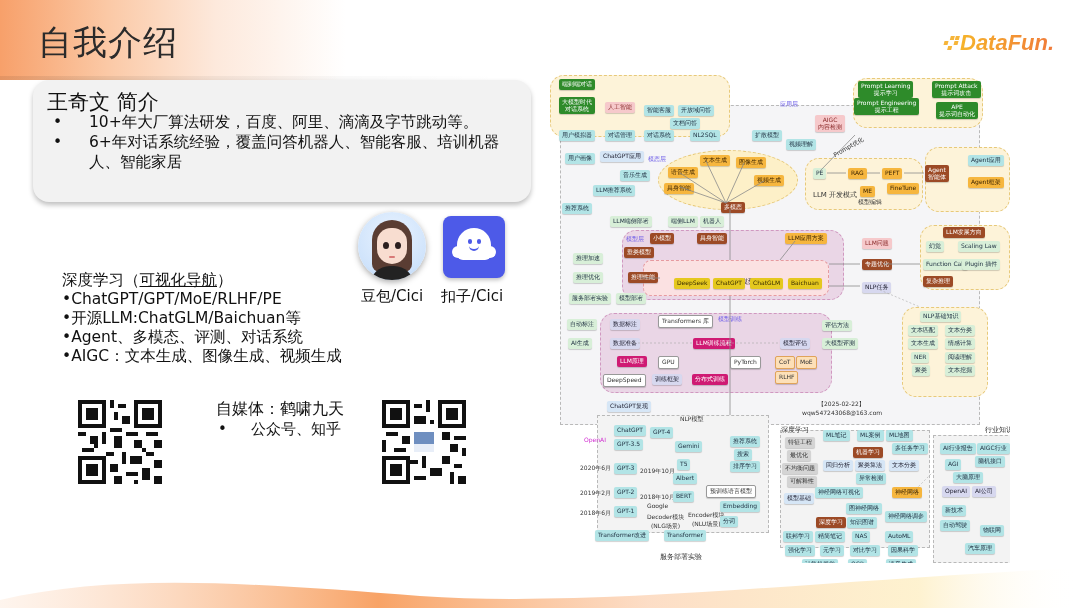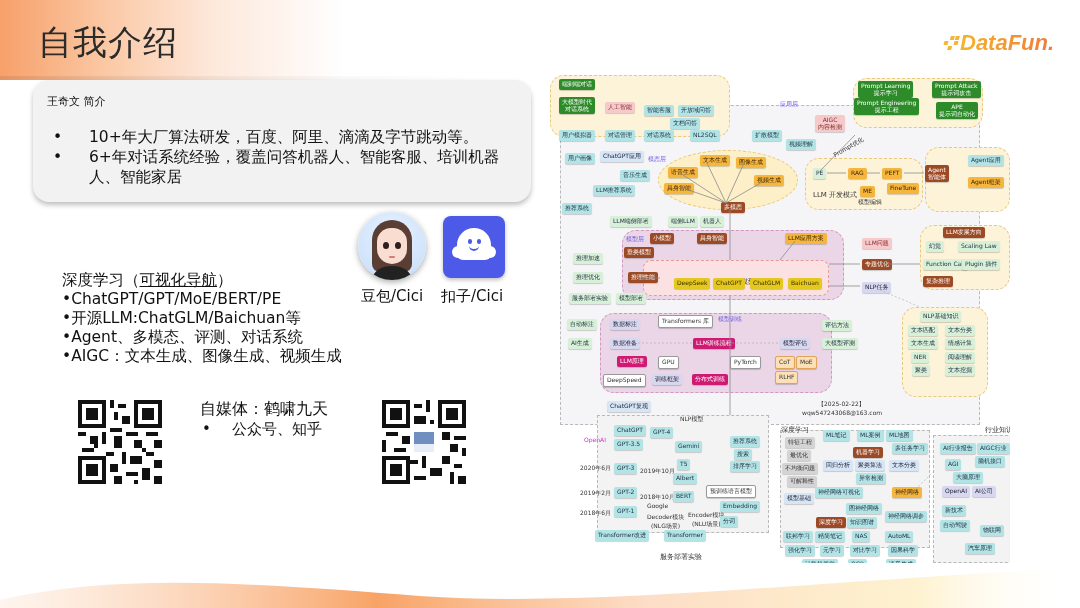--- a/index.html
+++ b/index.html
@@ -15,22 +15,22 @@
   .logo { position: absolute; left: 944px; top: 30px; height: 26px; display: flex; align-items: center; }
   .logo-dots { display: grid; grid-template-columns: repeat(3, 4px); gap: 1px; margin-right: 2px; transform: skewX(-15deg); }
   .logo-dots span { width: 4px; height: 4px; background: #f6b53a; display: block; }
   .logo-dots span.o { opacity: 0; }
   .logo-text { font-family: "Liberation Sans", sans-serif; font-weight: bold; font-style: italic; font-size: 22px;
     background: linear-gradient(90deg, #f6b42a, #f07a3a); -webkit-background-clip: text; background-clip: text; color: transparent; }
   .logo-line { position: absolute; left: 880px; top: 78px; width: 100px; border-top: 1px dashed #f3c98e; }
 
   .intro-card { position: absolute; left: 33px; top: 80px; width: 498px; height: 122px;
     background: #f2f2f2; border-radius: 16px; box-shadow: 0 3px 5px rgba(0,0,0,0.25); padding: 12px 14px; }
-  .intro-heading { font-size: 11px; color: #111; line-height: 20px; }
-  .intro-list { list-style: none; margin-top: 15px; }
+  .intro-heading { font-size: 21px; color: #111; line-height: 20px; }
+  .intro-list { list-style: none; margin-top: 0; }
   .intro-list li { position: relative; padding-left: 42px; font-size: 15.5px; line-height: 20px; color: #111; }
   .intro-list li::before { content: "•"; position: absolute; left: 6px; top: 0; }
 
   .avatar-cici { position: absolute; left: 358px; top: 212px; width: 68px; height: 68px; border-radius: 50%;
     background: radial-gradient(circle at 50% 35%, #e9f3ff 0%, #cfe3fb 70%, #a9c6ea 100%); box-shadow: 0 2px 6px rgba(0,0,0,0.35); overflow: hidden; }
   .cici-hair { position: absolute; left: 14px; top: 8px; width: 40px; height: 52px; background: #5a3d33; border-radius: 20px 20px 8px 8px; }
   .cici-face { position: absolute; left: 19px; top: 16px; width: 30px; height: 36px; background: #f8ddd0; border-radius: 15px 15px 16px 16px; }
   .cici-eye { position: absolute; top: 30px; width: 6px; height: 7px; background: #2b1f1f; border-radius: 50%; }
   .cici-body { position: absolute; left: 12px; top: 54px; width: 44px; height: 20px; background: #222; border-radius: 20px 20px 0 0; }
   .cici-mouth { position: absolute; left: 31px; top: 44px; width: 6px; height: 2px; background: #d87a78; border-radius: 2px; }
@@ -44,21 +44,21 @@
 
   .avatar-label { position: absolute; top: 287px; font-size: 15px; color: #111; }
 
   .blog { position: absolute; left: 62px; top: 271px; width: 480px; }
   .blog-heading { font-size: 15.5px; line-height: 19px; color: #111; }
   .blog-heading .link { text-decoration: underline; }
   .blog-item { font-size: 15.5px; line-height: 19px; color: #111; white-space: nowrap; }
 
   .qr { position: absolute; width: 84px; height: 84px; background: #fff; }
   .qr svg { width: 100%; height: 100%; }
-  .media { position: absolute; left: 200px; top: 399px; }
+  .media { position: absolute; left: 216px; top: 399px; text-align: center; }
   .media-title { font-size: 16px; color: #111; line-height: 20px; }
   .media-item { position: relative; font-size: 15px; color: #111; line-height: 20px; padding-left: 32px; }
   .media-item::before { content: "•"; position: absolute; left: 2px; }
 
   .diagram { position: absolute; left: 540px; top: 75px; width: 470px; height: 488px; background: #fff; overflow: hidden; font-family: "DejaVu Sans", sans-serif; }
   .zone { position: absolute; border: 1px dashed #b9b9b9; }
   .region { position: absolute; border: 1px dashed #e7c97a; border-radius: 14px; background: #fdf3d9; }
   .region.pink { background: #ead6e6; border-color: #d098c0; }
   .region.rose { background: #fbe1e2; border-color: #e69aa0; border-radius: 8px; }
   .region.oval { border-radius: 50%; background: #fdf0c8; }
@@ -129,21 +129,21 @@
     <div class="ghost-mouth"></div>
   </div>
 </div>
 <div class="avatar-label" style="left:361px">豆包/Cici</div>
 <div class="avatar-label" style="left:441px">扣子/Cici</div>
 
 <div class="blog">
   <div class="blog-heading">
     <span>深度学习（</span><span class="link">可视化导航</span><span>）</span>
   </div>
-  <div class="blog-item">•ChatGPT/GPT/MoE/BERT/PE</div>
+  <div class="blog-item">•ChatGPT/GPT/MoE/RLHF/PE</div>
   <div class="blog-item">•开源LLM:ChatGLM/Baichuan等</div>
   <div class="blog-item">•Agent、多模态、评测、对话系统</div>
   <div class="blog-item">•AIGC：文本生成、图像生成、视频生成</div>
 </div>
 
 <div class="qr" style="left:78px;top:400px">
   <svg viewBox="0 0 21 21" shape-rendering="crispEdges">
     <rect width="21" height="21" fill="#fff"></rect>
     <g fill="#111">
       <rect x="0" y="0" width="7" height="7"></rect>

